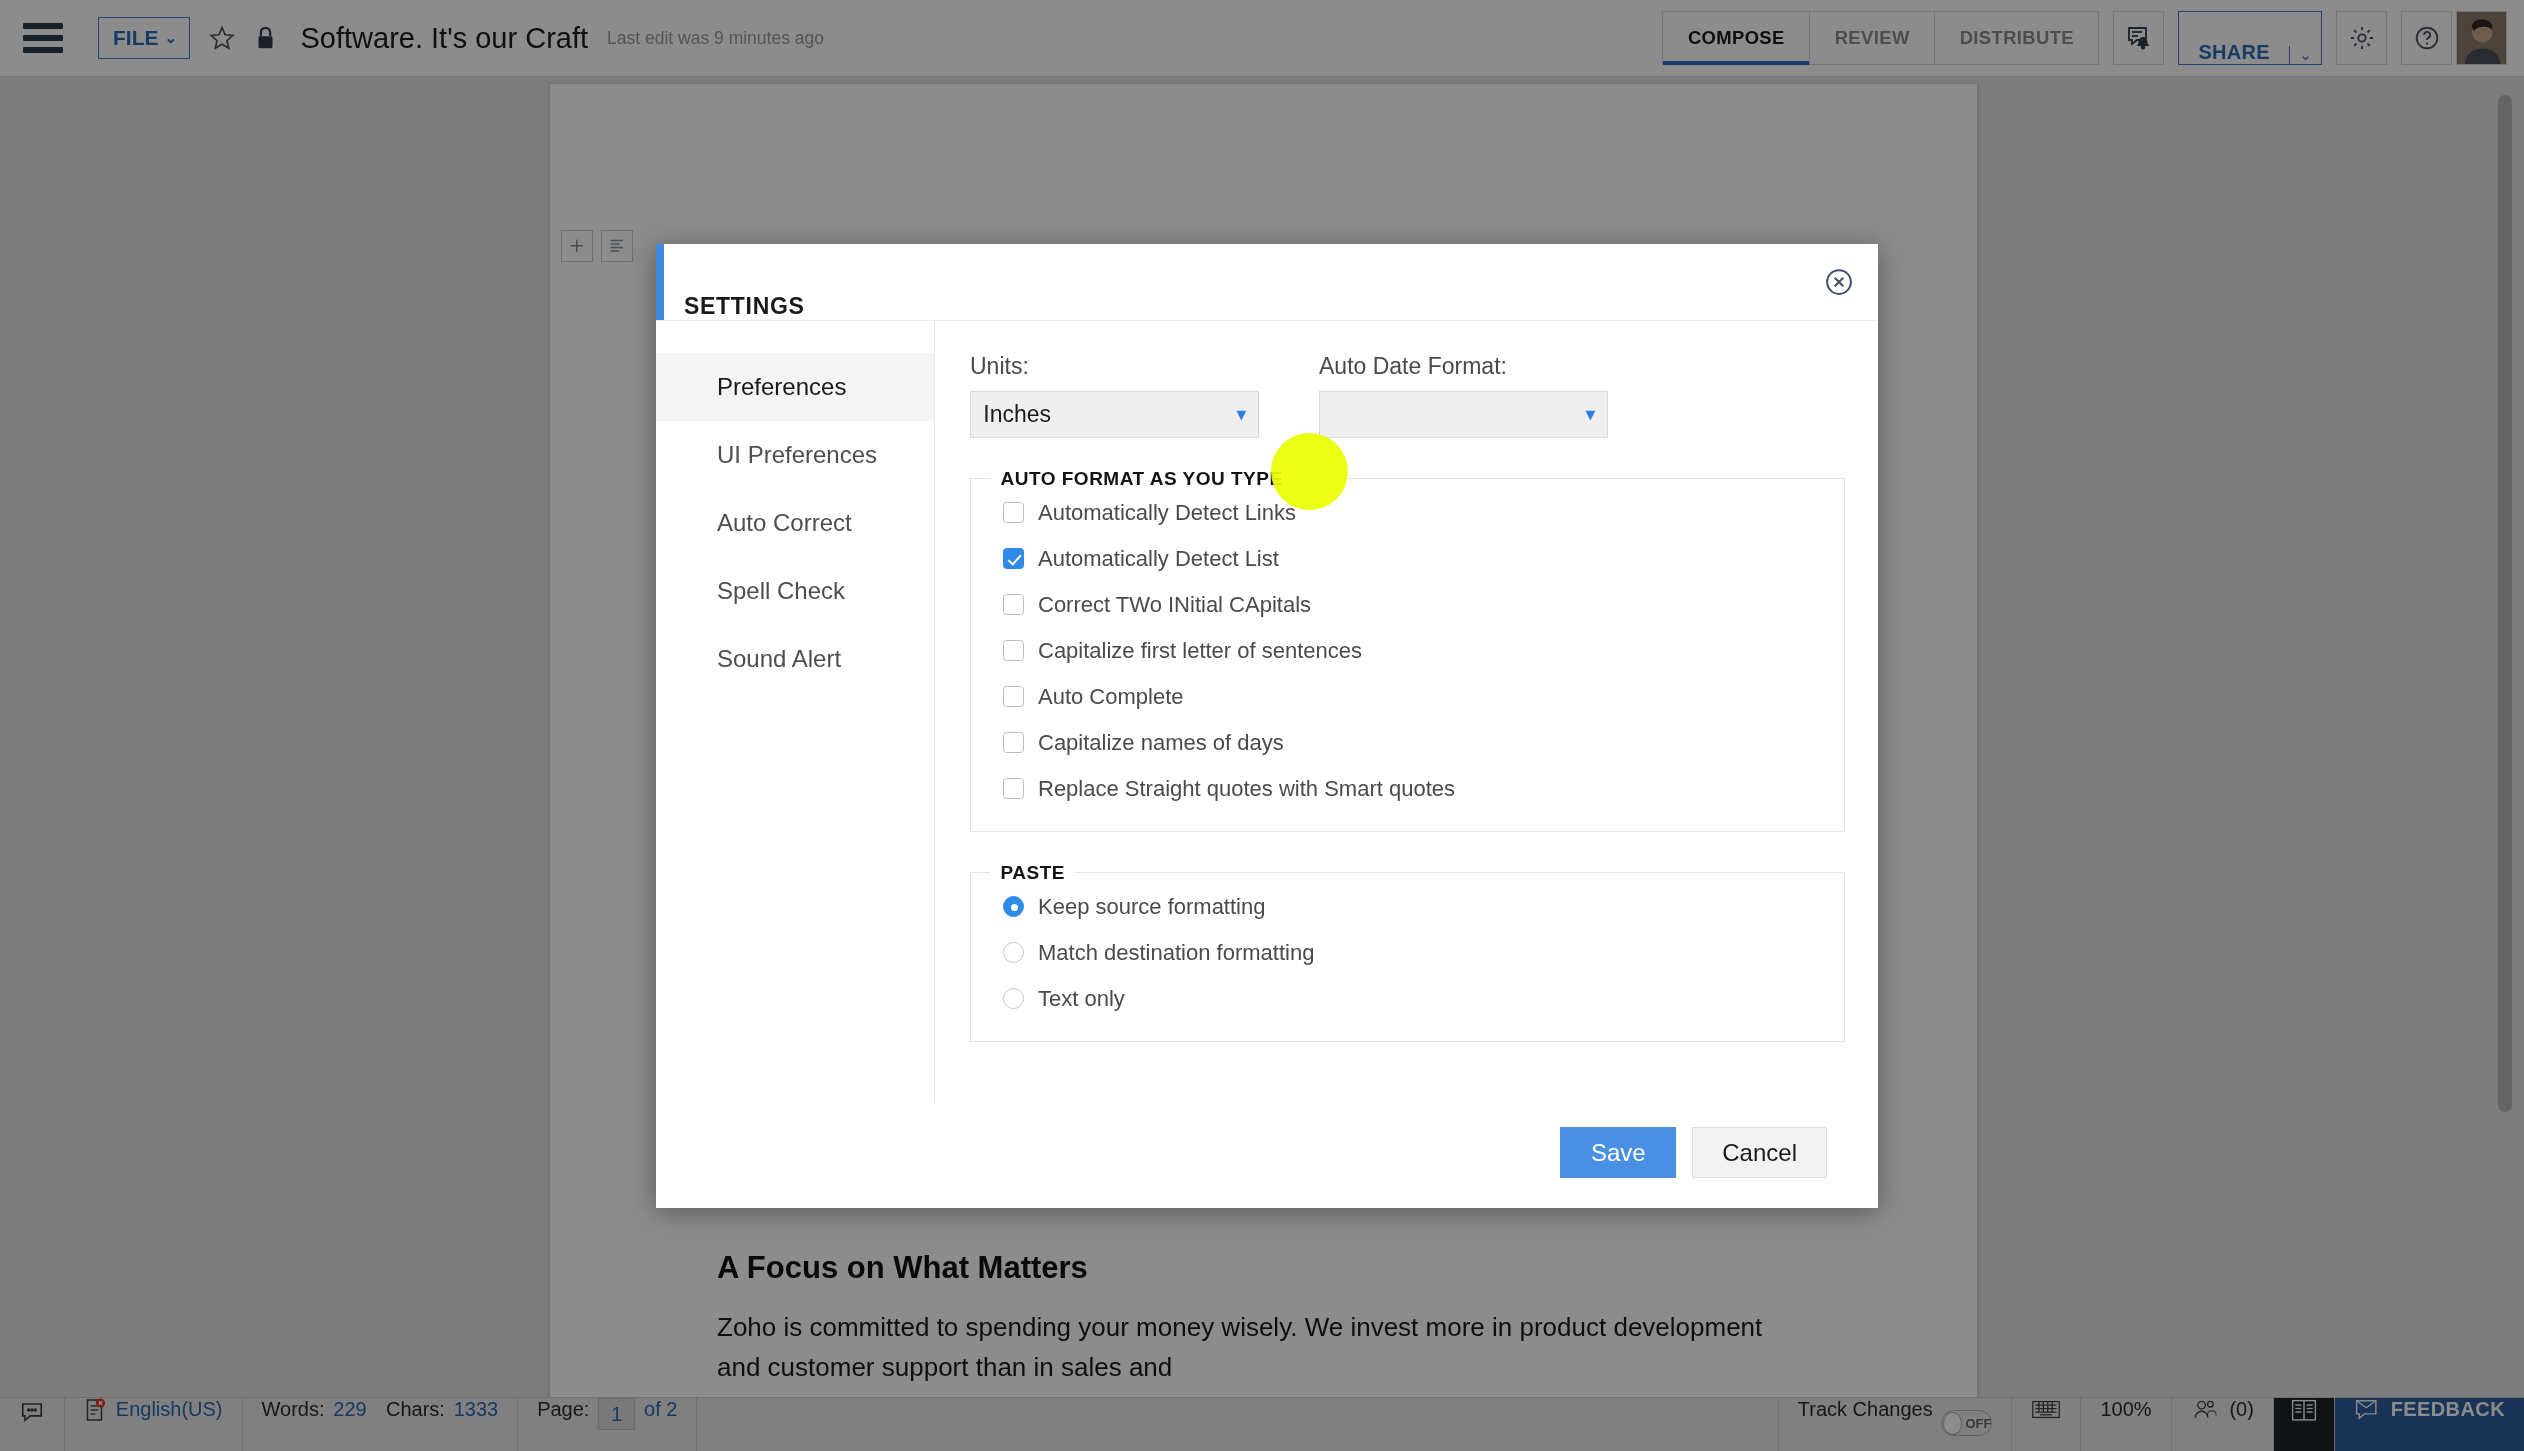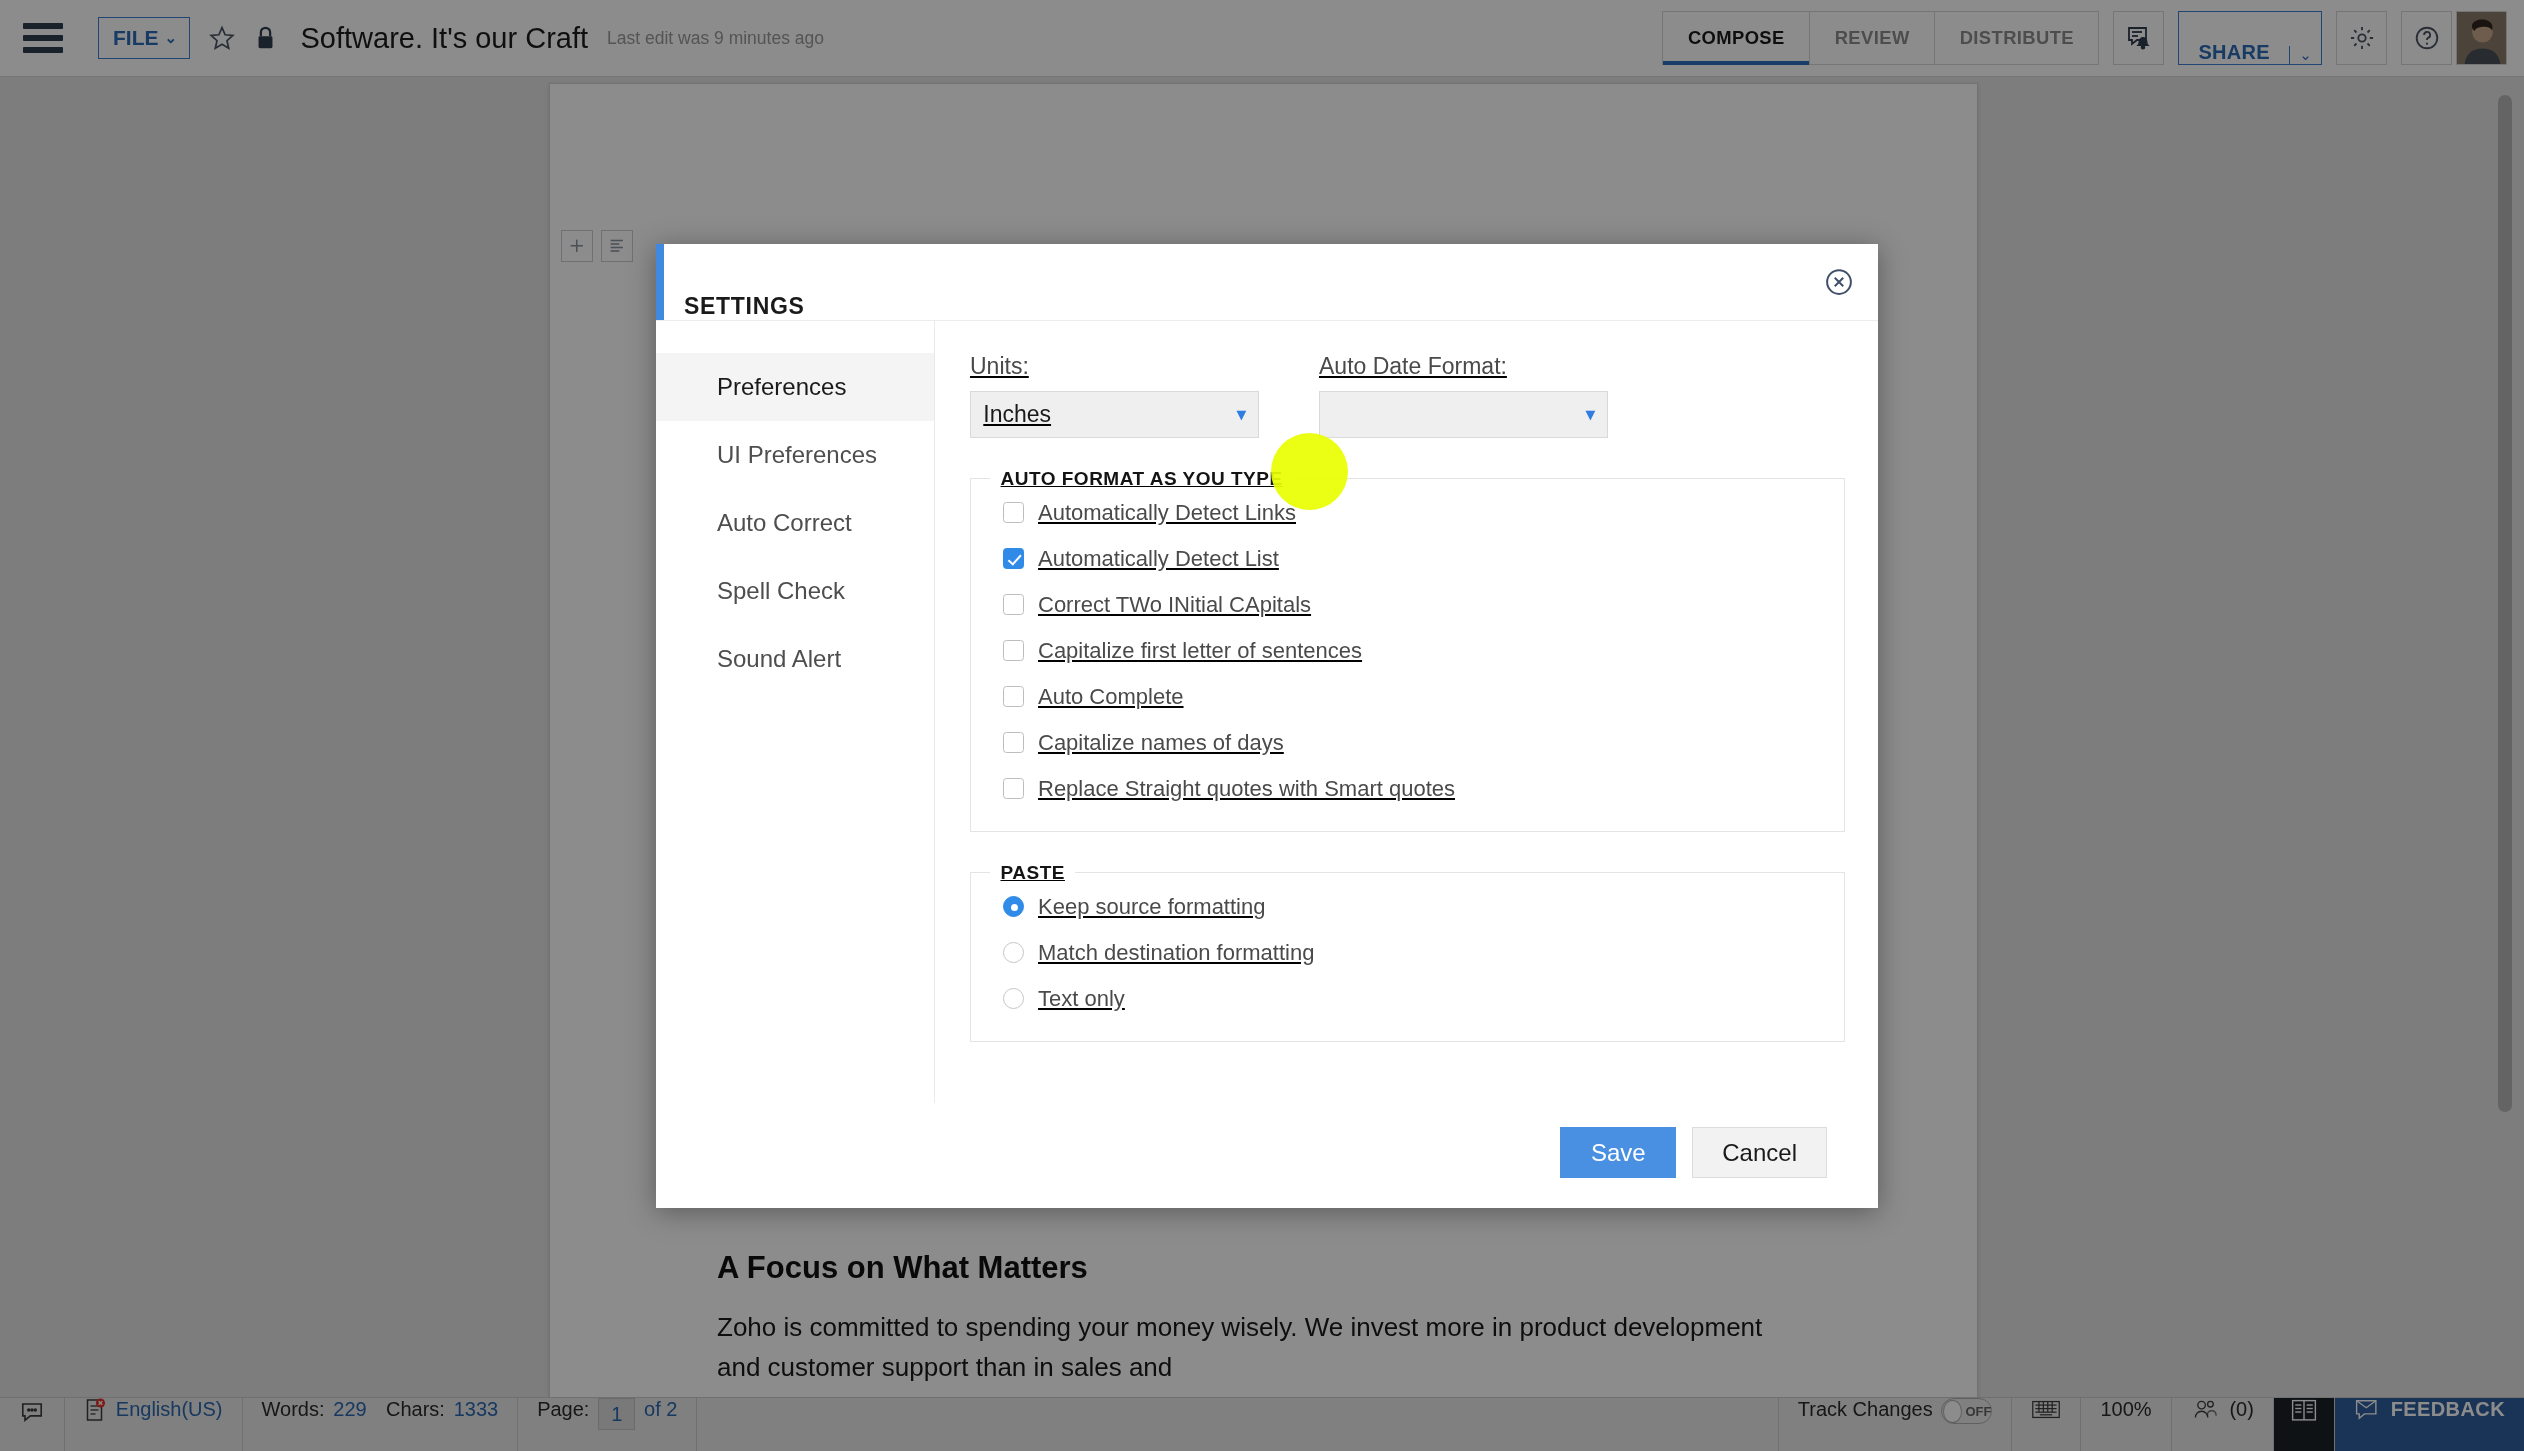--- a/index.html
+++ b/index.html
@@ -146,21 +146,21 @@
   }
   .sb-cell {
     display:flex; align-items:flex-start; gap: 8.8px;
     padding: 0 19px; border-right: 0.9px solid #cdcdcd; cursor: pointer;
   }
   .sb-blue { color: #2a68b0; }
   .sb-right { margin-left:auto; display:flex; align-items:stretch; }
   .sb-right .sb-cell { border-right:none; border-left: 0.9px solid #cdcdcd; }
   .toggle-pill {
     width: 51px; height: 26px; border: 0.9px solid #b0b0b0; border-radius: 13px;
-    background: #e9e9e9; display:flex; align-items:center; position: relative;
+    background: #e9e9e9; display:flex; align-items:center; position: relative; margin-top: 12px;
   }
   .toggle-pill .knob {
     width: 23px; height: 23px; border-radius: 50%; background: #fff;
     border: 0.9px solid #b0b0b0; margin-left: 0.9px;
   }
   .toggle-pill .off { font-size: 13px; color: #666; margin-left: 3.5px; font-weight: bold;}
   .sb-dark { background:#1d2126; padding: 0 16px; }
   .sb-feedback {
     background:#2f5f9e; color:#fff; padding: 0 19px; font-weight: bold;
     letter-spacing: 0.4px; border-left:none;
@@ -200,21 +200,21 @@
   .m-side {
     width: 279px; flex: 0 0 279px; padding-top: 32px;
     border-right: 0.9px solid #eaeaea;
   }
   .m-side-item {
     height: 68px; display:flex; align-items:center;
     padding-left: 61px; font-size: 24px; color: #4e4e4e; cursor: pointer;
   }
   .m-side-item.active { background: #f4f4f4; color: #1a1a1a; }
 
-  .m-main { flex: 1; padding: 32px 33px 0 35px; text-decoration: underline; }
+  .m-main { flex: 1; padding: 32px 33px 0 35px; }
 
   .field-row { display:flex; gap: 60px; }
   .field { }
   .field-label { font-size: 23px; color: #4a4a4a; margin-bottom: 10.5px; }
   .select {
     width: 289px; height: 47px; background: #efefef; border: 0.9px solid #d9d9d9;
     display:flex; align-items:center; padding: 0 12.3px;
     font-size: 23px; color: #1a1a1a; cursor:pointer; position: relative;
   }
   .select .sel-caret {

